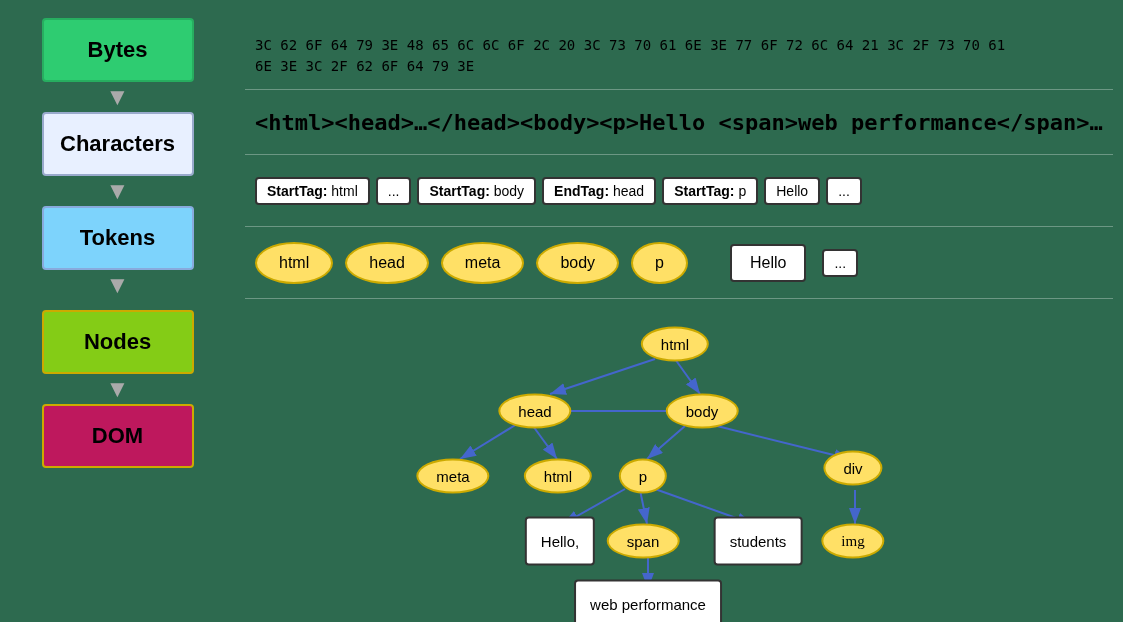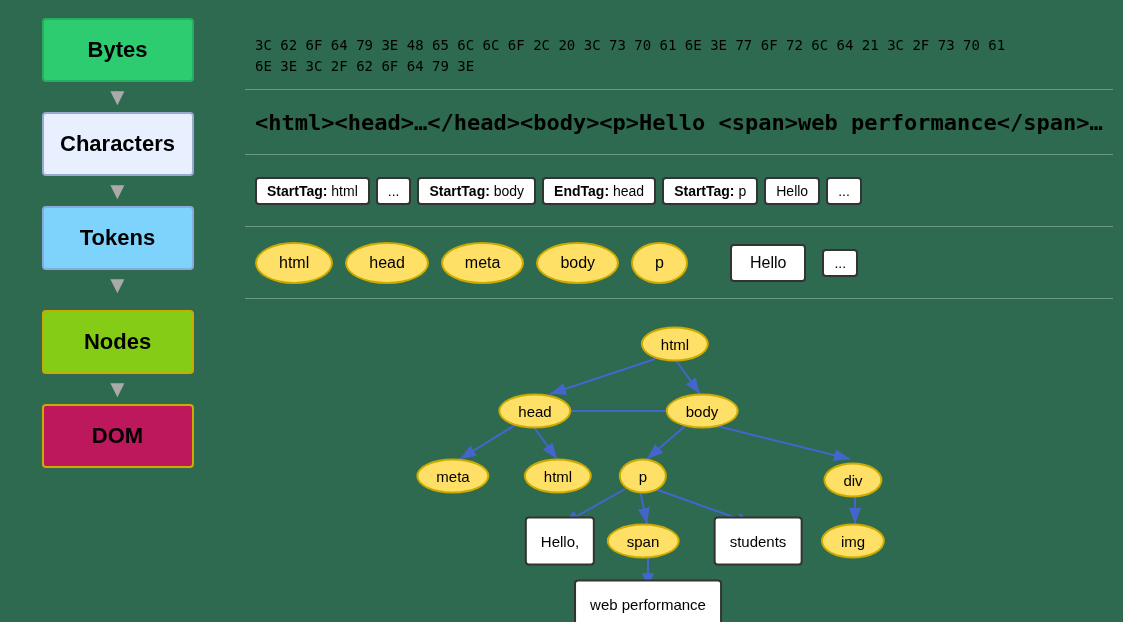--- a/index.html
+++ b/index.html
@@ -301,37 +301,37 @@
         </div>
 
         <div class="dom-node" style="left:303px;top:172px;">
           <div class="dom-oval">html</div>
         </div>
 
         <div class="dom-node" style="left:388px;top:172px;">
           <div class="dom-oval">p</div>
         </div>
 
-        <div class="dom-node" style="left:598px;top:176px;">
+        <div class="dom-node" style="left:598px;top:164px;">
           <div class="dom-oval">div</div>
         </div>
 
         <div class="dom-node" style="left:305px;top:237px;">
           <div class="dom-rect">Hello,</div>
         </div>
 
         <div class="dom-node" style="left:388px;top:237px;">
           <div class="dom-oval">span</div>
         </div>
 
         <div class="dom-node" style="left:503px;top:237px;border-radius:9px;">
           <div class="dom-rect">students</div>
         </div>
 
-        <div class="dom-node" style="left:598px;top:237px;">
+        <div class="dom-node" style="left:598px;top:237px;font-family:Liberation Serif, serif;">
           <div class="dom-oval">img</div>
         </div>
 
         <div class="dom-node" style="left:393px;top:300px;border-radius:12px;">
           <div class="dom-rect">web performance</div>
         </div>
 
       </div>
     </div>
 

